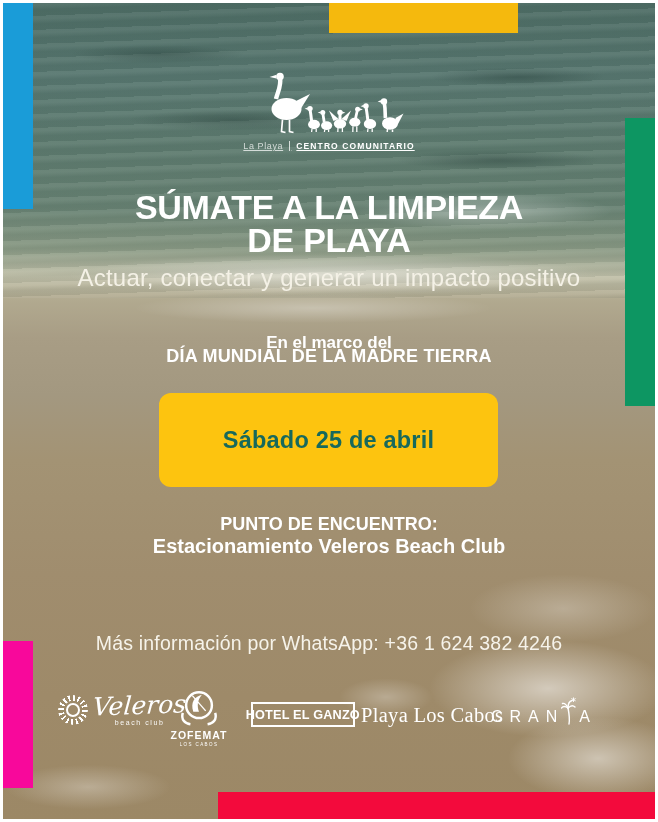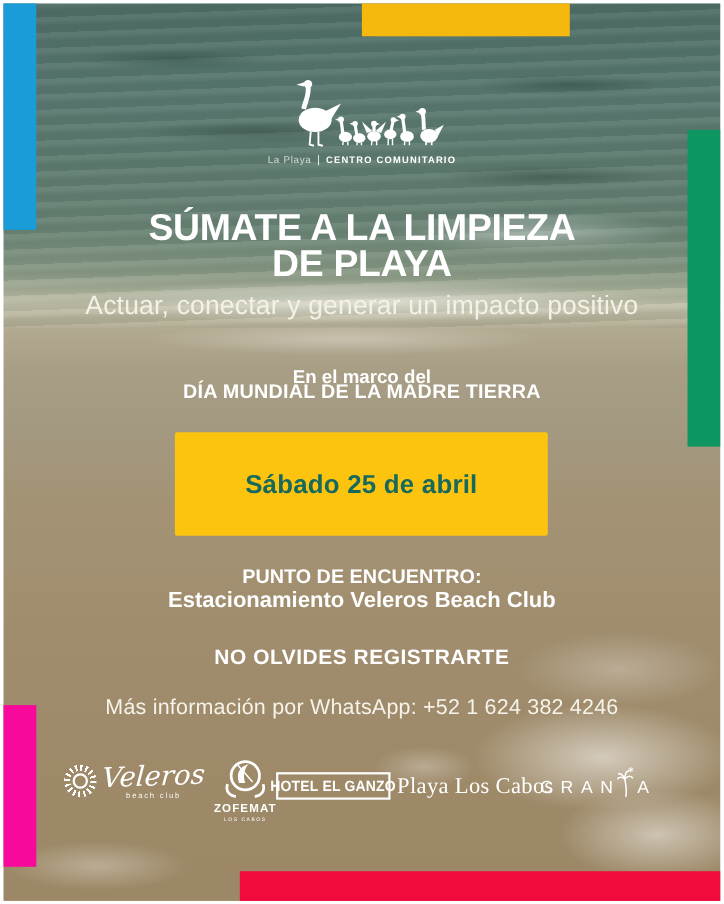--- a/index.html
+++ b/index.html
@@ -38,33 +38,33 @@
   
   .bar{position:absolute;}
   .bar-blue  {left:0;   top:0;    width:30px; height:206px; background:#1a9cd8;}
   .bar-yellow{left:326px;top:0;   width:189px;height:30px;  background:#f5b90d;}
   .bar-green {left:622px;top:115px;width:30px; height:288px; background:#0d9662;}
   .bar-pink  {left:0;   top:638px;width:30px; height:147px; background:#f8089b;}
   .bar-red   {left:215px;top:789px;width:437px;height:27px;  background:#f30a3c;}
 
   
   .geese{left:50%;margin-left:-80px;top:66px;width:160px;height:70px;}
-  .brand-text{top:137px;font-size:9px;color:#fff;letter-spacing:.6px;}
+  .brand-text{top:137px;font-size:9px;color:#fff;letter-spacing:.6px;text-decoration:underline;}
   .brand-name{opacity:.72;font-size:9px;}
   .brand-div{opacity:.9;padding:0 5px;font-size:10px;}
   .brand-desc{font-weight:700;font-size:8.5px;letter-spacing:1.1px;}
 
   
   .title{top:188px;color:#fff;font-weight:800;font-size:34px;line-height:33px;letter-spacing:-.3px;margin:0;}
   .subtitle{top:261px;color:#f4f1e6;font-weight:400;font-size:24px;letter-spacing:.2px;}
   .context1{top:330px;color:#fff;font-weight:700;font-size:17px;}
   .context2{top:343px;color:#fff;font-weight:700;font-size:18px;letter-spacing:.2px;}
 
   
-  .event-box{left:156px;top:390px;width:339px;height:94px;background:#fdc40f;border-radius:2px;
+  .event-box{left:156px;top:390px;width:339px;height:94px;background:#fdc40f;border-radius:12px;
              display:flex;flex-direction:column;align-items:center;justify-content:center;gap:6px;}
   .event-box div{color:#17695c;font-weight:800;font-size:23.5px;letter-spacing:.2px;}
 
   
   .meet-label{top:511px;color:#fff;font-weight:700;font-size:18px;}
   .meet-loc{top:532px;color:#fff;font-weight:700;font-size:20px;}
   .reminder{top:585px;color:#fff;font-weight:700;font-size:19px;letter-spacing:.5px;}
   .contact{top:629px;color:#f6f3ea;font-weight:400;font-size:19.5px;letter-spacing:.2px;}
 
   
@@ -72,21 +72,21 @@
   .sun-icon{left:55px;top:10px;width:30px;height:30px;display:block;position:absolute;}
   .sun-rays{position:absolute;inset:0;border-radius:50%;
     background:repeating-conic-gradient(#fff 0deg 9deg, rgba(255,255,255,0) 9deg 22.5deg);
     -webkit-mask:radial-gradient(circle, transparent 0 9px, #000 9.5px);
             mask:radial-gradient(circle, transparent 0 9px, #000 9.5px);}
   .sun-ring{position:absolute;inset:8px;border:2.5px solid #fff;border-radius:50%;}
   .veleros{left:90px;top:8px;position:absolute;text-align:center;}
   .veleros-name{font-family:"DejaVu Serif",serif;font-style:italic;font-size:25px;line-height:25px;
                 transform:skewX(-6deg) rotate(-2deg);display:inline-block;}
   .veleros-tag{font-size:7px;letter-spacing:1.6px;margin-top:1px;opacity:.95;}
-  .zofemat{left:163px;top:0;width:66px;position:absolute;text-align:center;margin-left:24px;}
+  .zofemat{left:163px;top:0;width:66px;position:absolute;text-align:center;}
   .zofemat svg{display:block;margin:3px auto 0;}
   .zofemat-name{font-size:10.5px;font-weight:700;letter-spacing:1px;margin-top:-1px;}
   .zofemat-tag{font-size:4.5px;letter-spacing:1.4px;margin-top:1px;}
   .hotel{left:248px;top:17px;width:104px;height:25px;position:absolute;border:2px solid #fff;
          display:flex;align-items:center;justify-content:center;}
   .hotel span{font-size:13.5px;font-weight:700;letter-spacing:.2px;transform:scaleX(.94);white-space:nowrap;}
   .puerto{left:358px;top:19px;position:absolute;font-family:"Liberation Serif",serif;
           font-size:20.5px;letter-spacing:.3px;white-space:nowrap;}
   .crania{left:488px;top:12px;position:absolute;display:flex;align-items:flex-end;}
   .crania span{font-size:16px;letter-spacing:7px;font-weight:400;line-height:13px;padding-bottom:2px;}
@@ -190,22 +190,21 @@
     <div class="abs ctr context1">En el marco del</div>
     <div class="abs ctr context2">DÍA MUNDIAL DE LA MADRE TIERRA</div>
 
     <div class="abs event-box">
       <div>Sábado 25 de abril</div>
     </div>
 
     <div class="abs ctr meet-label">PUNTO DE ENCUENTRO:</div>
     <div class="abs ctr meet-loc">Estacionamiento Veleros Beach Club</div>
 
-    <div class="abs ctr reminder">NO OLVIDES REGISTRARTE</div>
-    <div class="abs ctr contact">Más información por WhatsApp: +52 1 624 382 4246</div>
+    <div class="abs ctr contact">Más información por WhatsApp: +36 1 624 382 4246</div>
 
     <div class="abs sponsors">
 
       <span class="sun-icon">
         <span class="sun-rays"></span>
         <span class="sun-ring"></span>
       </span>
       <div class="veleros">
         <span class="veleros-name">Veleros</span>
         <div class="veleros-tag">beach club</div>

